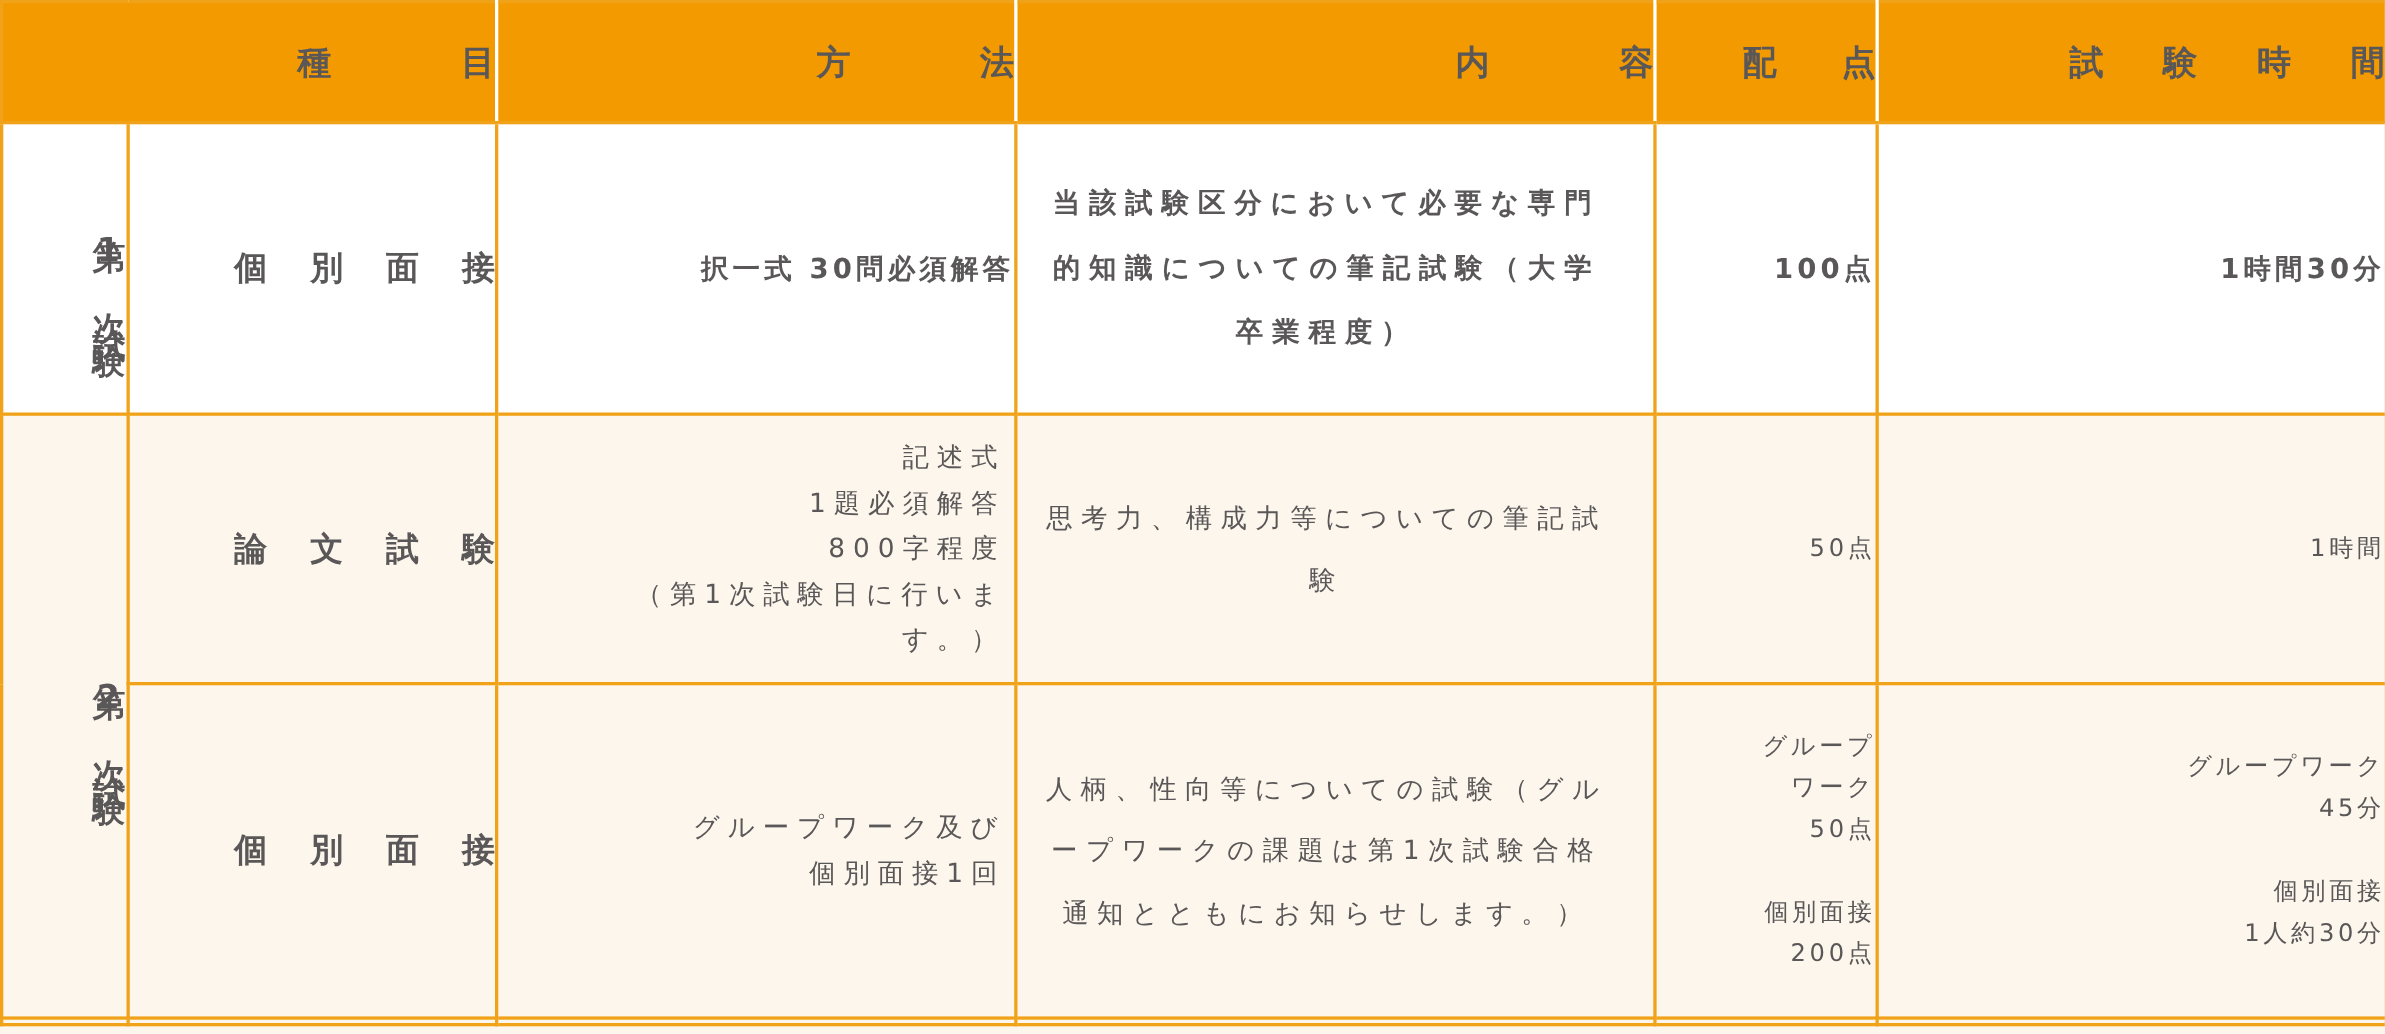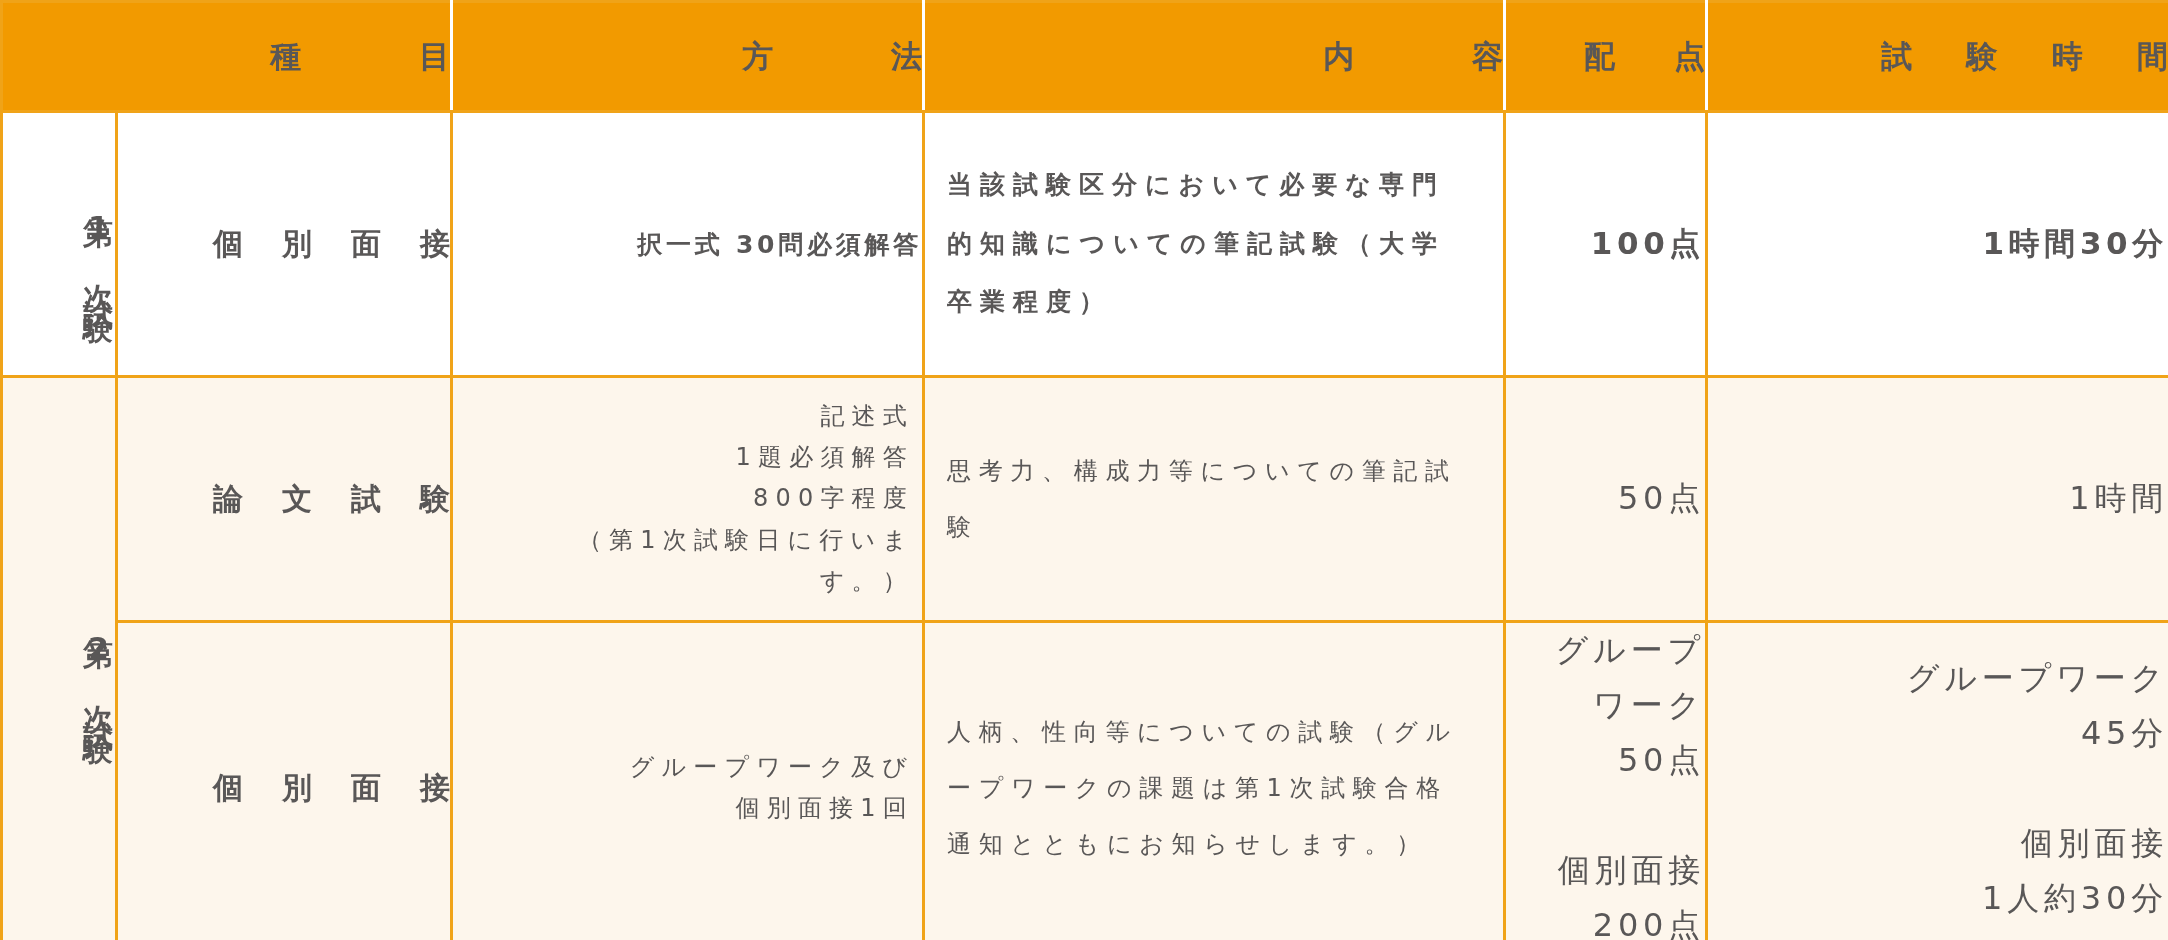--- a/index.html
+++ b/index.html
@@ -56,42 +56,42 @@
     letter-spacing:0.5em;margin-bottom:-0.5em;
     line-height:1.15;
   }
   .subject{
     font-size:30px;font-weight:700;
     letter-spacing:1.3em;margin-right:-1.3em;
     white-space:nowrap;
   }
   .cell-method-center{font-size:25px;letter-spacing:0.15em;}
   .cell-content{
-    text-align:left;
+    text-align:center;
     padding:10px 38px 10px 22px;
     font-size:24px;
     letter-spacing:0.32em;
     line-height:2.35;
   }
   .r1 .cell-content{font-size:25px;}
   .cell-method-left{
     text-align:right;
     padding-left:46px;padding-right:8px;
     font-size:24px;
     letter-spacing:0.3em;
     line-height:1.72;
     white-space:pre-line;
   }
   .cell-points,.cell-duration{
-    font-size:32px;
+    font-size:22px;
     letter-spacing:0.15em;
     line-height:1.72;
     white-space:pre-line;
   }
-  .r1 .cell-points,.r1 .cell-duration{font-size:31px;}
+  .r1 .cell-points,.r1 .cell-duration{font-size:25px;}
 </style>
 </head>
 <body>
 
 <table>
   <colgroup>
     <col style="width:115px">
     <col style="width:335px">
     <col style="width:472px">
     <col style="width:581px">

